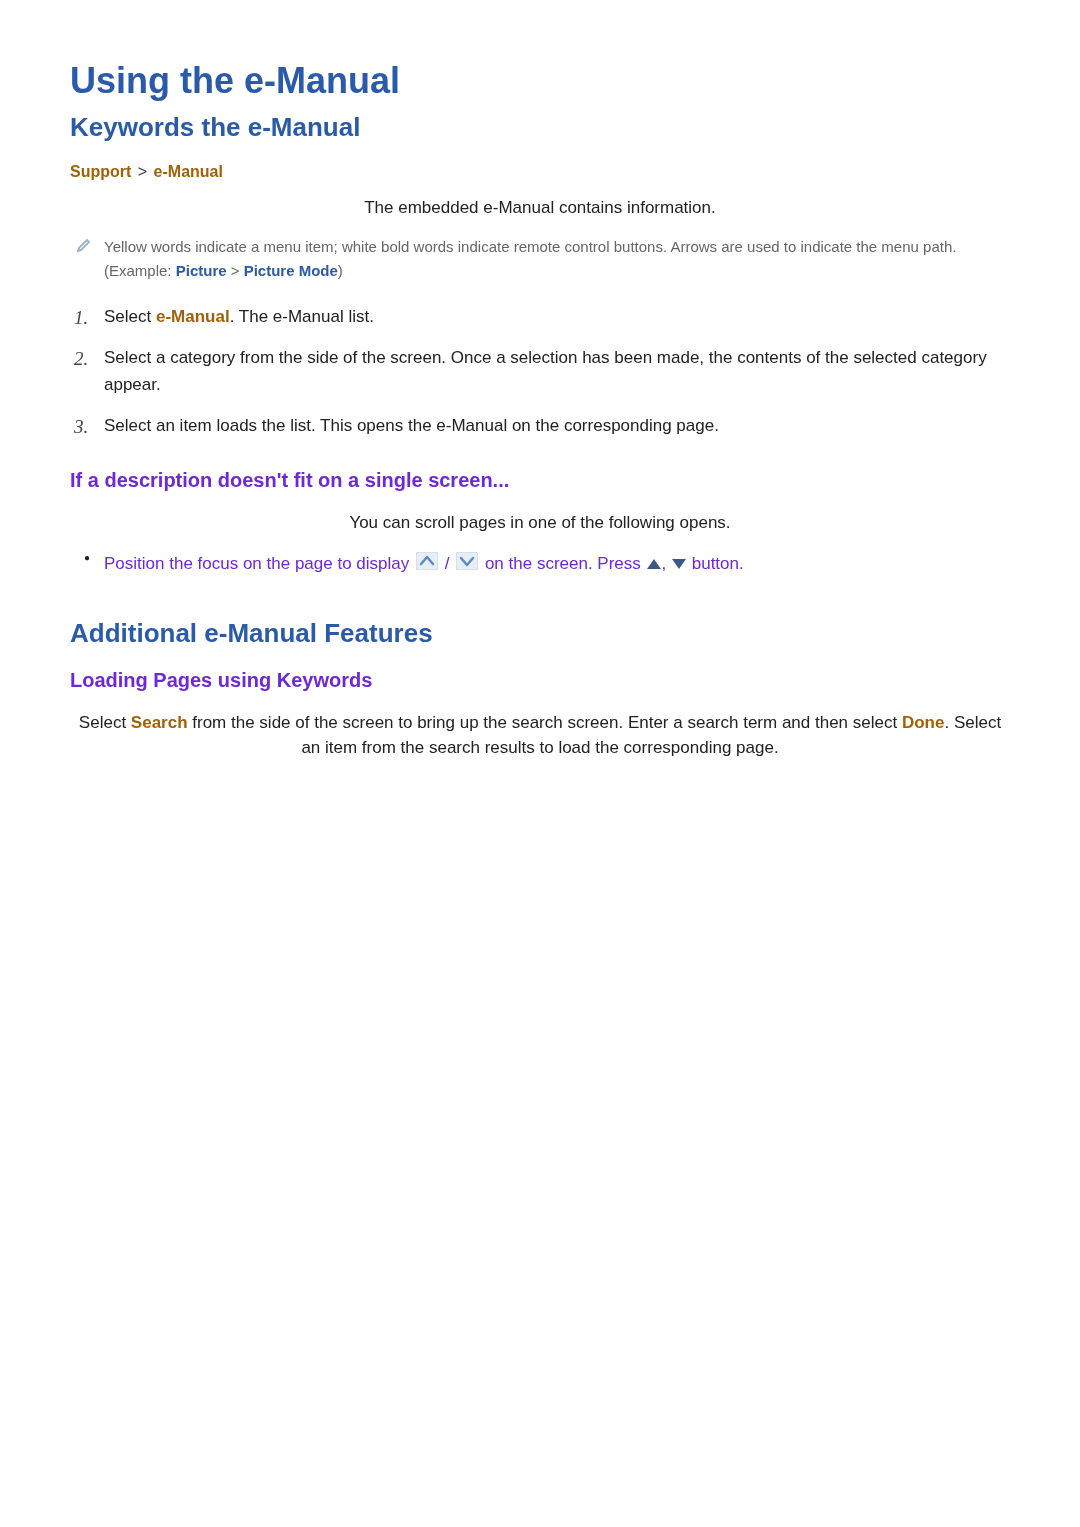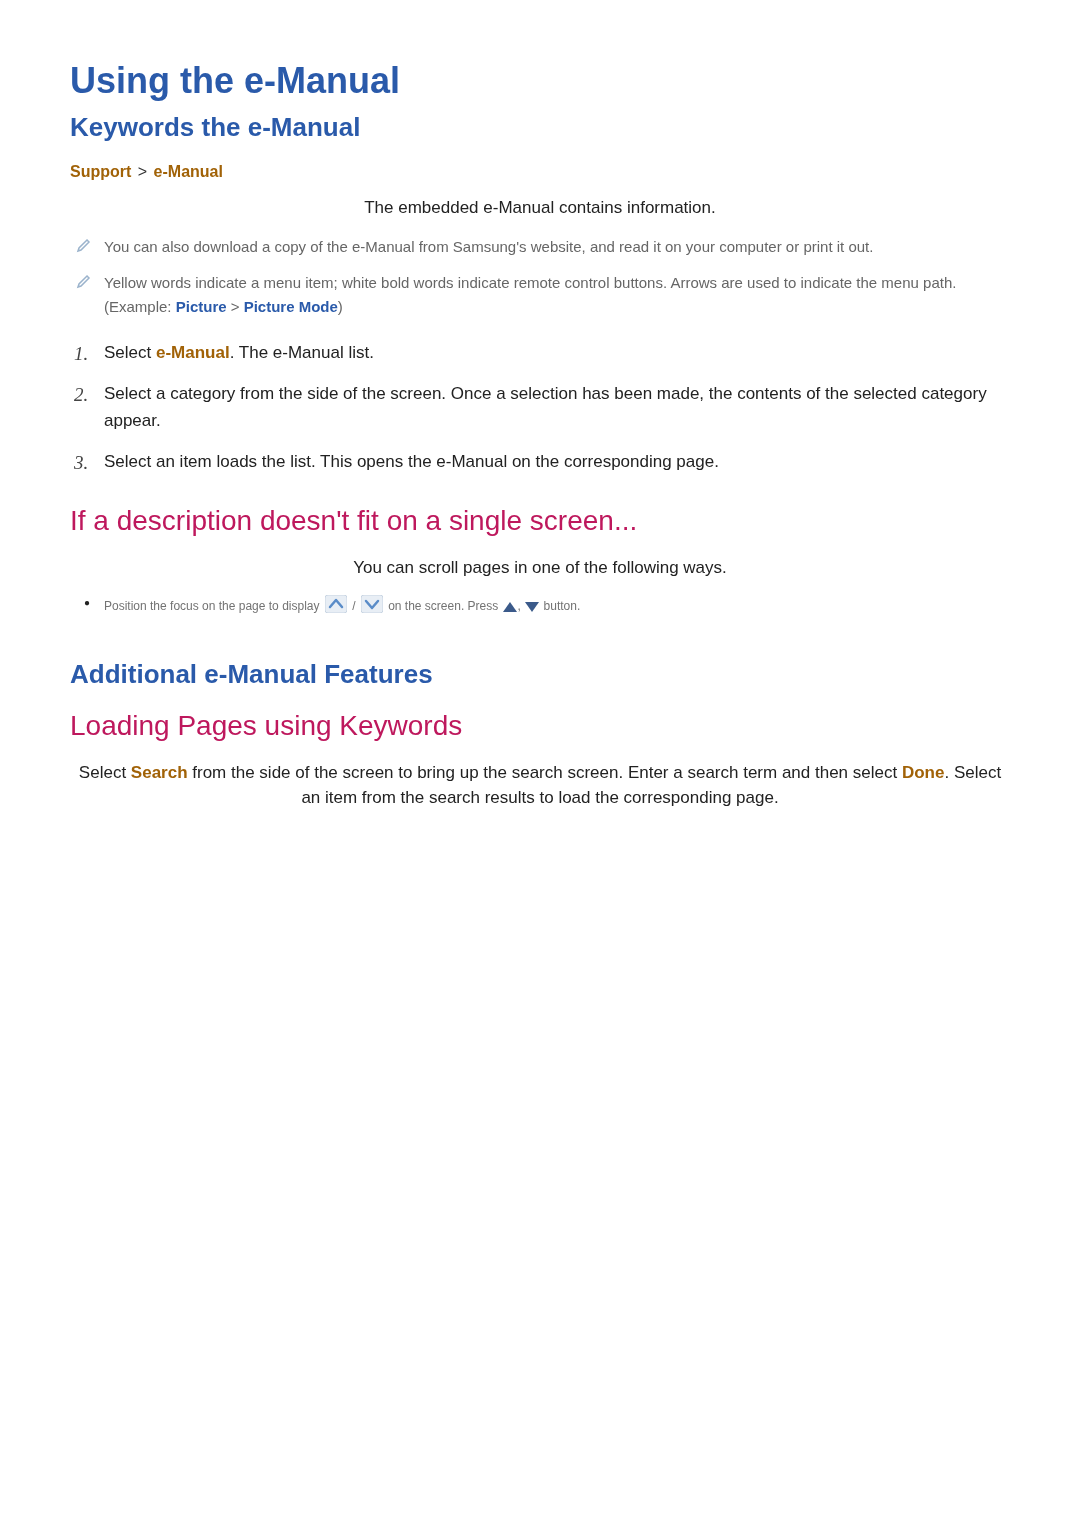--- a/index.html
+++ b/index.html
@@ -21,23 +21,23 @@
       font-weight: bold;
     }
     .h2 {
       color: #2a5aaa;
       font-size: 26px;
       font-weight: bold;
       margin-bottom: 20px;
       margin-top: 10px;
     }
     .h3 {
-      color: #be185d;
-      font-size: 28px;
-      font-weight: normal;
+      color: #6d28d9;
+      font-size: 20px;
+      font-weight: bold;
       margin-bottom: 18px;
       margin-top: 20px;
     }
     .breadcrumb {
       margin-bottom: 14px;
       font-size: 16px;
     }
     .red-link {
       color: #a16207;
       font-weight: bold;
@@ -94,24 +94,24 @@
       font-size: 19px;
       color: #444;
     }
     .ul-list {
       list-style: none;
       margin-bottom: 30px;
     }
     .ul-item {
       position: relative;
       padding-left: 34px;
-      font-size: 12px;
+      font-size: 17px;
       line-height: 1.6;
       margin-bottom: 12px;
-      color: #737373;
+      color: #6d28d9;
     }
     .ul-item::before {
       content: "●";
       position: absolute;
       left: 14px;
       top: 0;
       font-size: 10px;
       color: #222;
     }
     .chevron-badge {
@@ -157,21 +157,20 @@
   <span class="red-link">e-Manual</span>
 </div>
 
 <p class="body-text">The embedded e-Manual contains information.</p>
 
 <ul class="note-list">
   <li class="note-item">
     <svg class="pencil-icon" viewBox="0 0 16 16">
         <path d="M2 14 L3 11 L11 3 L13 5 L5 13 Z M11 3 L13 5" stroke="#9bb3cc" stroke-width="1.5" fill="none"></path>
       </svg>
-    <span>You can also download a copy of the e-Manual from Samsung's website, and read it on your computer or print it out.</span>
   </li>
   <li class="note-item">
     <svg class="pencil-icon" viewBox="0 0 16 16">
         <path d="M2 14 L3 11 L11 3 L13 5 L5 13 Z M11 3 L13 5" stroke="#9bb3cc" stroke-width="1.5" fill="none"></path>
       </svg>
     <span>Yellow words indicate a menu item; white bold words indicate remote control buttons. Arrows are used to indicate the menu path. (Example: </span><span class="blue-word">Picture</span><span> &gt; </span><span class="blue-word">Picture Mode</span><span>)</span>
   </li>
 </ul>
 
 <ol class="ol-list">
@@ -184,21 +183,21 @@
     <span>Select a category from the side of the screen. Once a selection has been made, the contents of the selected category appear.</span>
   </li>
   <li class="ol-item">
     <span class="ol-num">3.</span>
     <span>Select an item loads the list. This opens the e-Manual on the corresponding page.</span>
   </li>
 </ol>
 
 <h3 class="h3">If a description doesn't fit on a single screen...</h3>
 
-<p class="body-text">You can scroll pages in one of the following ways.</p>
+<p class="body-text">You can scroll pages in one of the following opens.</p>
 
 <ul class="ul-list">
   <li class="ul-item">
     <span>Position the focus on the page to display </span>
     <span class="chevron-badge">
       <svg width="22" height="18" viewBox="0 0 22 18">
           <rect x="0" y="0" width="22" height="18" rx="3" fill="#e8eef5" stroke="#c8d4e2"></rect>
           <path d="M5 12 L11 5 L17 12" stroke="#5a8cc8" stroke-width="2.5" fill="none" stroke-linecap="round" stroke-linejoin="round"></path>
         </svg>
     </span>

